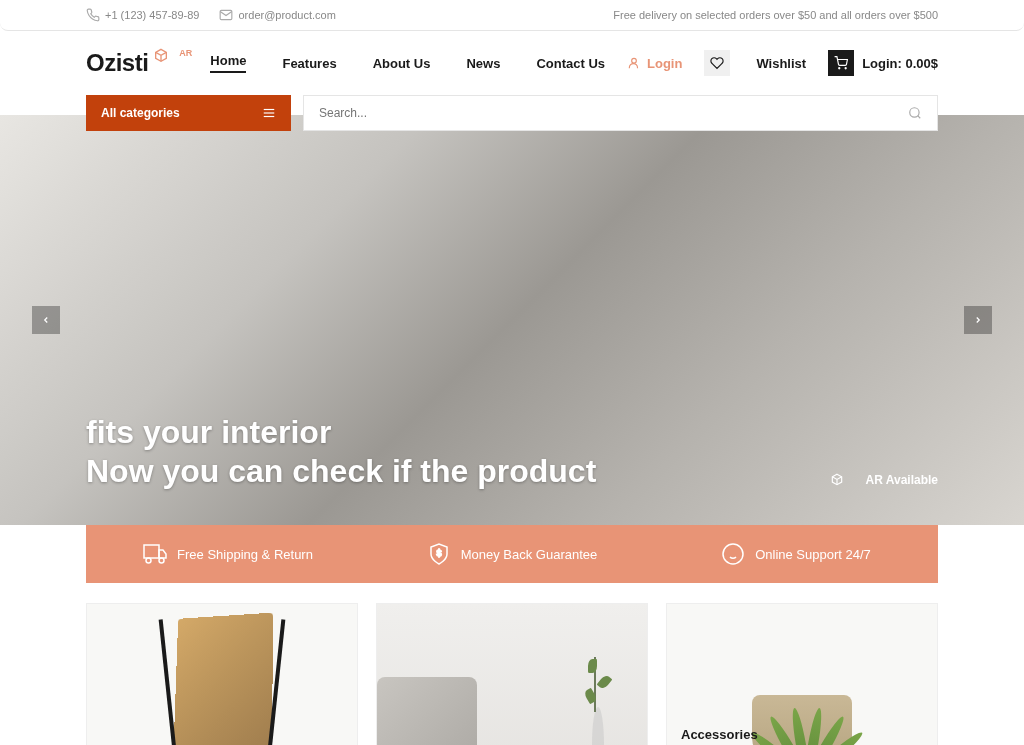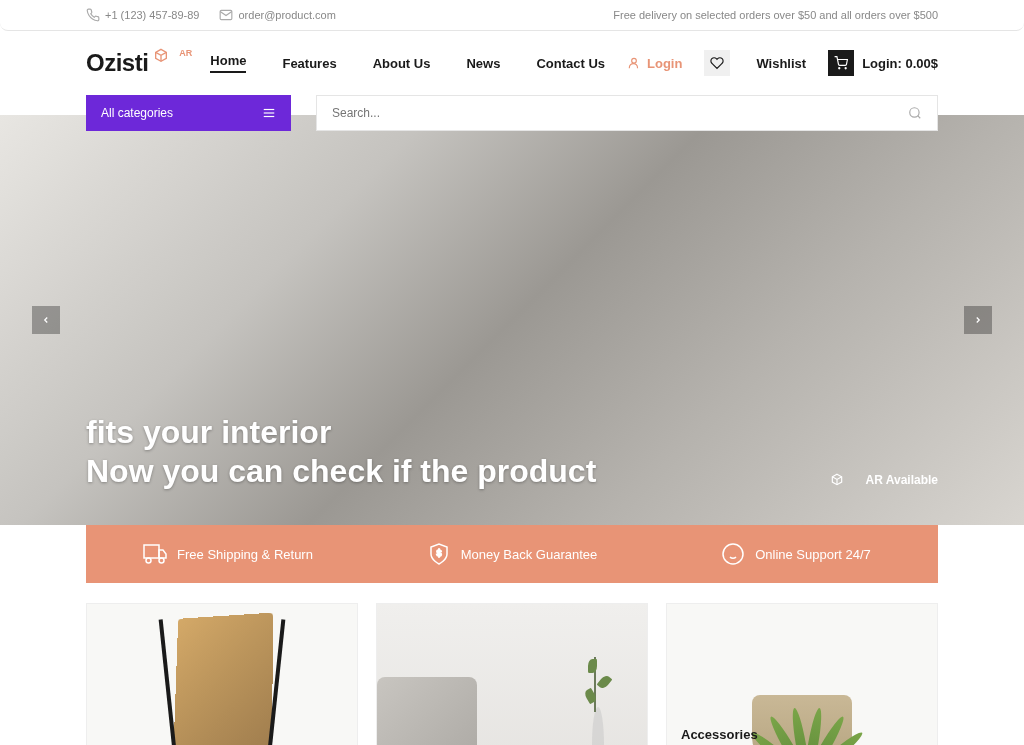--- a/index.html
+++ b/index.html
@@ -18,22 +18,22 @@
 .nav { display: flex; align-items: center; gap: 22px; }
 .nav-item { font-size: 13px; font-weight: 700; color: #1a1a1a; cursor: pointer; margin-left: 14px; }
 .nav-item.active { border-bottom: 2px solid #1a1a1a; padding-bottom: 3px; }
 .login { font-size: 13px; font-weight: 700; color: #e89476; cursor: pointer; display: flex; align-items: center; gap: 6px; }
 .wishlist { display: flex; align-items: center; gap: 26px; font-size: 13px; font-weight: 700; color: #1a1a1a; cursor: pointer; }
 .wishlist-icon { background: #f0f0f0; width: 26px; height: 26px; display: flex; align-items: center; justify-content: center; }
 .cart { display: flex; align-items: center; gap: 8px; font-size: 13px; font-weight: 700; color: #1a1a1a; cursor: pointer; }
 .cart-icon { background: #1a1a1a; color: #fff; width: 26px; height: 26px; display: flex; align-items: center; justify-content: center; }
 
 .subheader { display: flex; padding: 0 86px 0 86px; gap: 12px; margin-bottom: -16px; position: relative; z-index: 10; }
-.categories-btn { background: #6d28d9; color: #fff; padding: 10px 15px; font-size: 12px; font-weight: 400; display: flex; justify-content: space-between; align-items: center; width: 205px; cursor: pointer; }
-.search-box { flex: 1; border: 1px solid #e5e5e5; background: #fff; display: flex; align-items: center; padding: 0 15px; margin-left: 13px; }
+.categories-btn { background: #c2410c; color: #fff; padding: 10px 15px; font-size: 12px; font-weight: 700; display: flex; justify-content: space-between; align-items: center; width: 205px; cursor: pointer; }
+.search-box { flex: 1; border: 1px solid #e5e5e5; background: #fff; display: flex; align-items: center; padding: 0 15px; }
 .search-input { flex: 1; border: none; outline: none; font-size: 12px; color: #888; padding: 10px 0; }
 
 .hero { position: relative; height: 410px; overflow: hidden; background: linear-gradient(135deg, #e8e6e2 0%, #c5c3bf 30%, #9b9893 50%, #b5b2ad 70%, #d8d5d0 100%); }
 .hero-arrow { position: absolute; top: 50%; transform: translateY(-50%); width: 28px; height: 28px; background: rgba(0,0,0,0.3); color: #fff; display: flex; align-items: center; justify-content: center; cursor: pointer; font-size: 13px; }
 .hero-arrow.left { left: 32px; }
 .hero-arrow.right { right: 32px; }
 .hero-content { position: absolute; left: 86px; bottom: 35px; color: #fff; }
 .hero-title { font-size: 32px; font-weight: 700; line-height: 1.2; text-shadow: 0 1px 3px rgba(0,0,0,0.3); }
 .hero-ar { position: absolute; right: 86px; bottom: 38px; color: #fff; font-size: 12px; font-weight: 700; display: flex; align-items: center; gap: 22px; }
 

